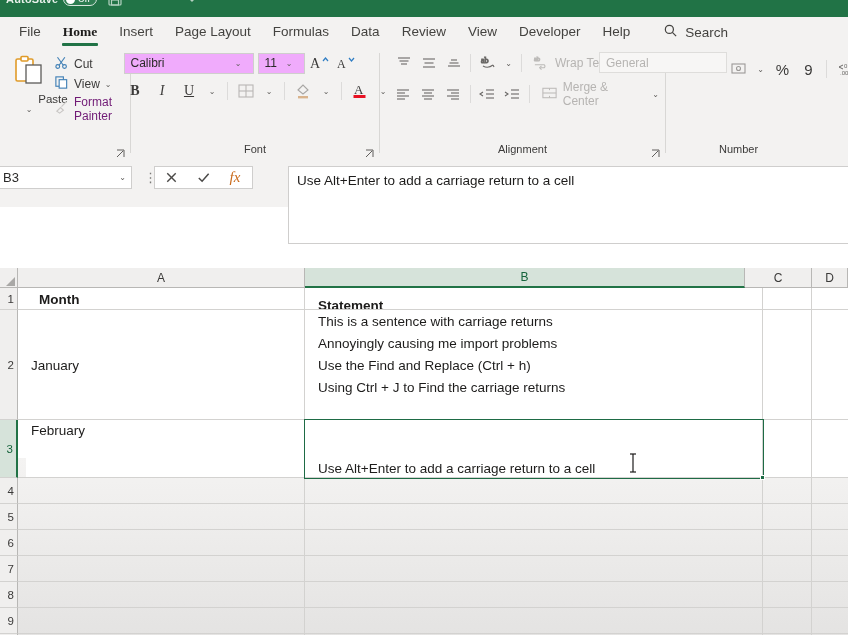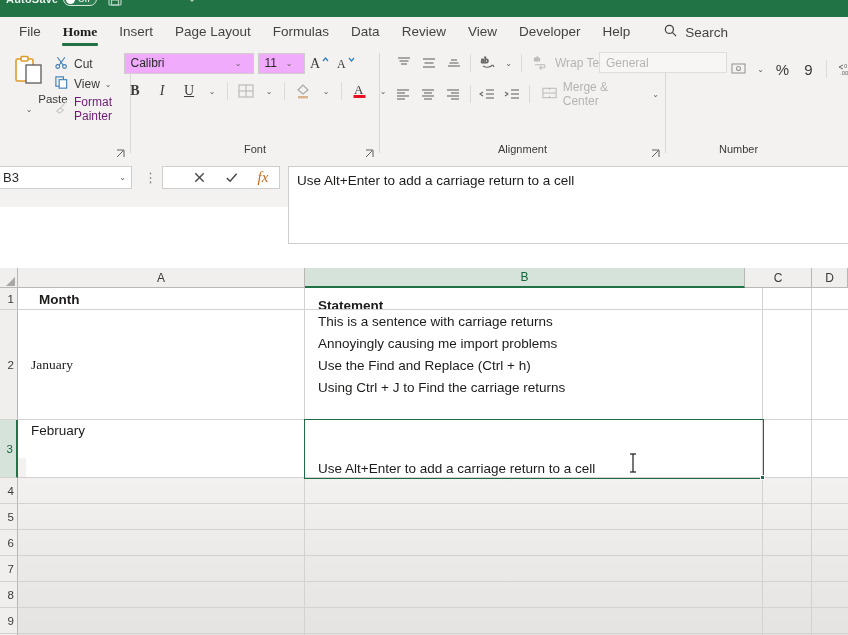--- a/index.html
+++ b/index.html
@@ -118,23 +118,23 @@
     background: #f3f2f1;
   }
   .namebox {
     position: absolute; left: -8px; top: 9px; width: 140px; height: 23px;
     background: #ffffff; border: 1px solid #cfcecd;
     display: flex; align-items: center; justify-content: space-between;
     padding: 0 5px 0 10px; font-size: 13px; color: #2b2a29;
   }
   .fb-dots { position: absolute; left: 144px; top: 13px; color: #7a7977; font-size: 13px; letter-spacing: 0; }
   .fb-btns {
-    position: absolute; left: 162px; top: 9px; height: 23px; width: 118px;
+    position: absolute; left: 154px; top: 9px; height: 23px; width: 99px;
     background: #ffffff; border: 1px solid #cfcecd;
-    display: flex; align-items: center; justify-content: flex-end;
+    display: flex; align-items: center; justify-content: flex-start;
     color: #4a4947;
   }
   .fb-btn { display: flex; align-items: center; justify-content: center; width: 32px; height: 21px; cursor: default; }
   .fx-i { font-family: "Liberation Serif", serif; font-style: italic; font-size: 15px; color: #c96a1b; }
   .fb-input {
     position: absolute; left: 288px; top: 9px; width: 580px; height: 78px;
     background: #ffffff; border: 1px solid #cfcecd;
     font-size: 13.5px; color: #1d1c1b; padding: 6px 8px; overflow: hidden;
   }
 
@@ -168,21 +168,21 @@
   }
   .rh.sel { background: #d6e3da; color: #16643c; border-right: 2.5px solid #217346; }
 
   .cells { position: absolute; left: 18px; top: 20px; width: 830px; height: 347px; }
   .cell {
     position: absolute; overflow: hidden; font-size: 13.5px; color: #1d1c1b;
     padding: 0 5px; display: flex; cursor: default; margin-left: 8px;
   }
   .cell.white { background: #ffffff; }
   .cell.hdrcell { font-weight: bold; align-items: center; }
-  .cell.vcenter { align-items: center; font-family: Liberation Serif, serif; }
+  .cell.vcenter { align-items: center; }
   .cell.vbottom { align-items: flex-end; padding-bottom: 2px; }
   .cell.multiline { display: block; padding-top: 1px; line-height: 22px; }
   .gline-v { position: absolute; width: 1px; background: #d3d2d0; }
   .gline-h { position: absolute; height: 1px; background: #d3d2d0; }
 
   .selbox {
     position: absolute; border: 1.6px solid #1e6b45; pointer-events: none;
   }
   .fillhandle {
     position: absolute; width: 5px; height: 5px; background: #1e6b45;

